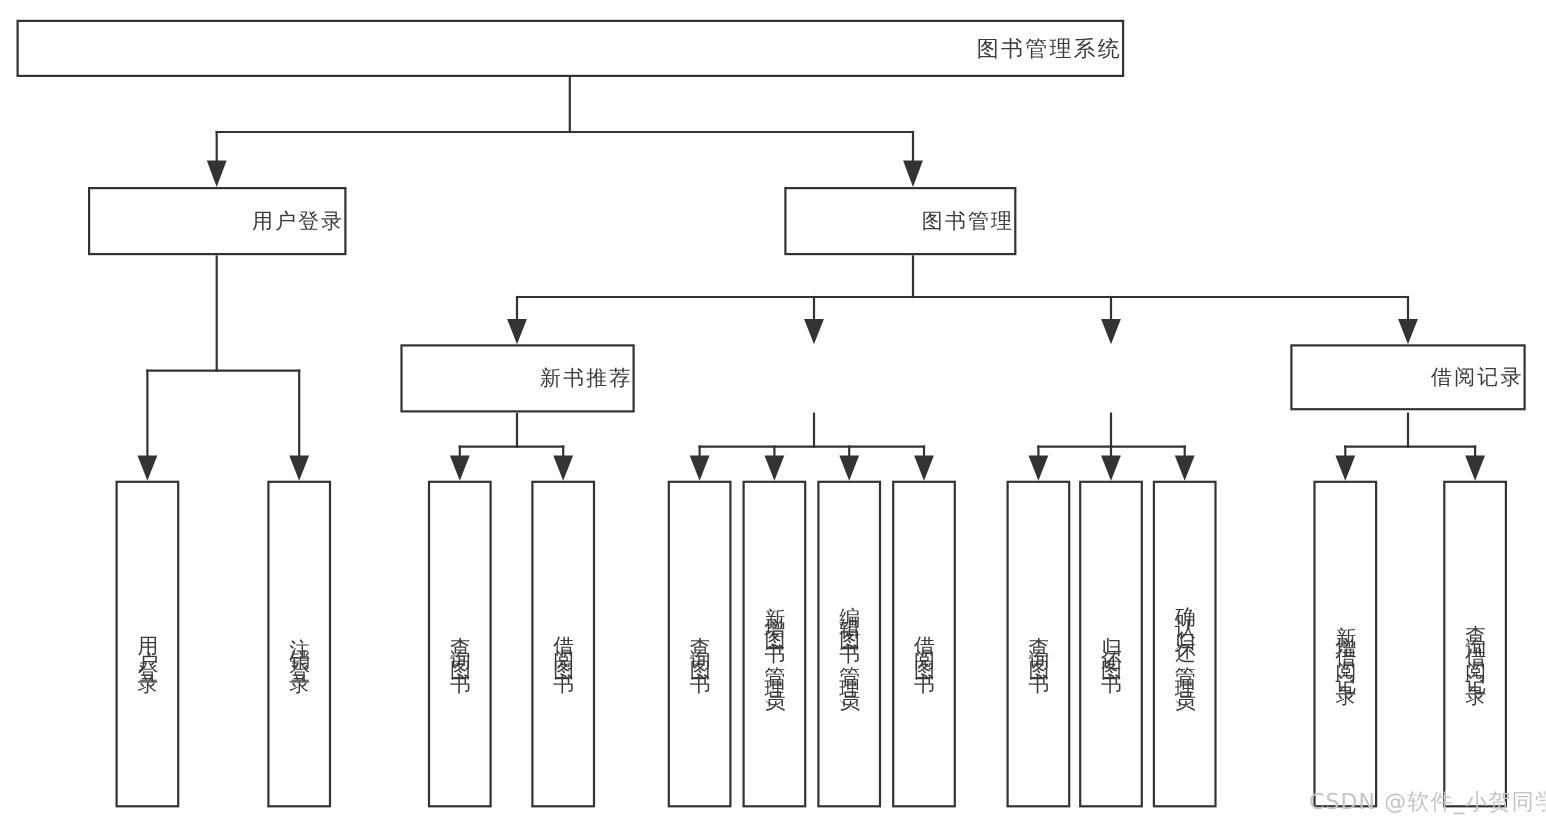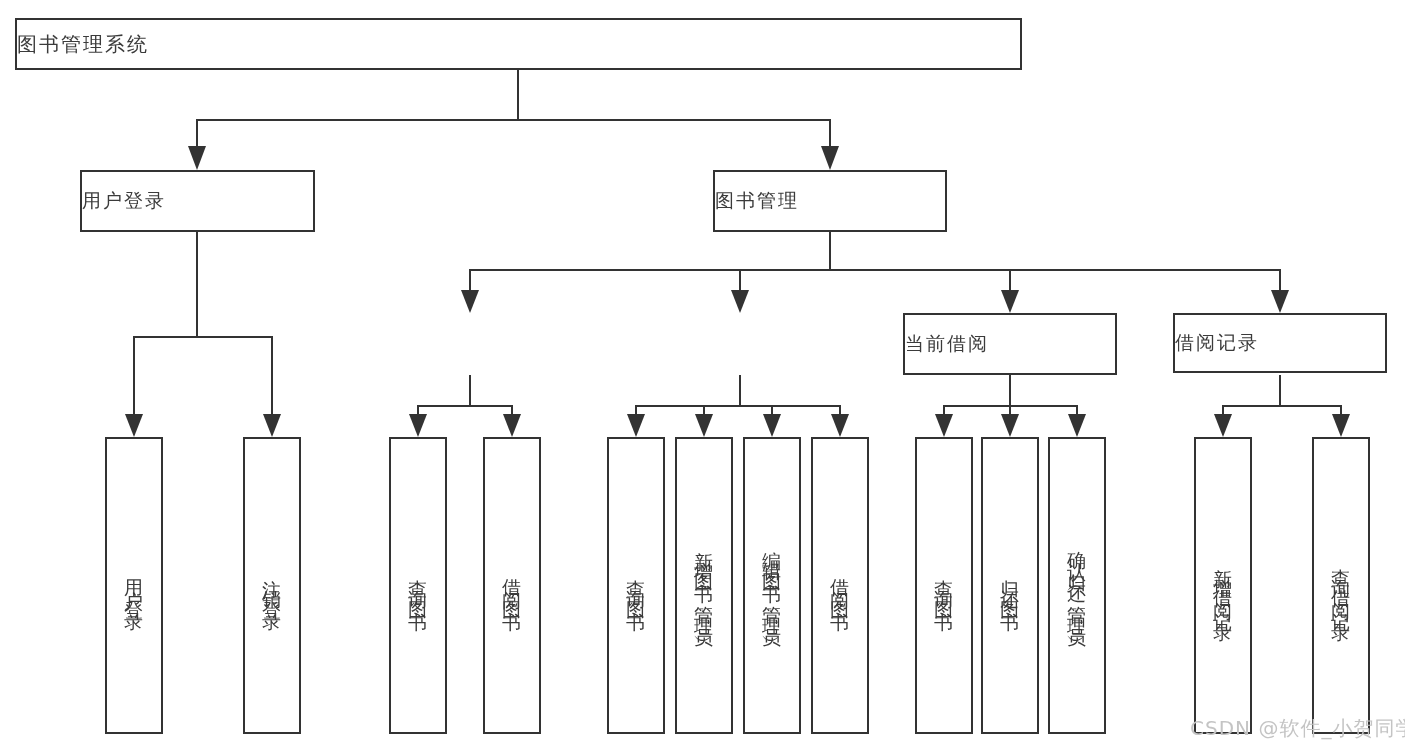--- a/index.html
+++ b/index.html
@@ -24,21 +24,21 @@
     pointer-events: none;
   }
   #connectors line { stroke: var(--line); stroke-width: 2; }
   #connectors polygon { fill: var(--line); }
   .hbox {
     position: absolute;
     background: #ffffff;
     border: 2px solid var(--line);
     display: flex;
     align-items: center;
-    justify-content: flex-start;
+    justify-content: flex-end;
     color: var(--text);
     font-size: 19px;
     letter-spacing: 2px;
     z-index: 2;
   }
   .hbox.root { font-size: 20px; }
   .vbox {
     position: absolute;
     top: 437px;
     width: 58px;
@@ -137,26 +137,26 @@
     <polygon points="1332,414 1350,414 1341,437"></polygon>
   </svg>
 
   <div class="hbox root" style="left:15px; top:18px; width:1007px; height:52px;">
     <span>图书管理系统</span>
   </div>
 
   <div class="hbox" style="left:80px; top:170px; width:235px; height:62px;">
     <span>用户登录</span>
   </div>
-  <div class="hbox" style="left:713px; top:170px; width:234px; height:62px;">
+  <div class="hbox" style="left:713px; top:170px; width:211px; height:62px;">
     <span>图书管理</span>
   </div>
 
-  <div class="hbox" style="left:903px; top:313px; width:214px; height:62px;">
-    <span>当前借阅</span>
+  <div class="hbox" style="left:364px; top:313px; width:213px; height:62px;">
+    <span>新书推荐</span>
   </div>
   <div class="hbox" style="left:1173px; top:313px; width:214px; height:60px;">
     <span>借阅记录</span>
   </div>
 
   <div class="vbox" style="left:105px;">
     <span>用户登录</span>
   </div>
   <div class="vbox" style="left:243px;">
     <span>注销登录</span>

